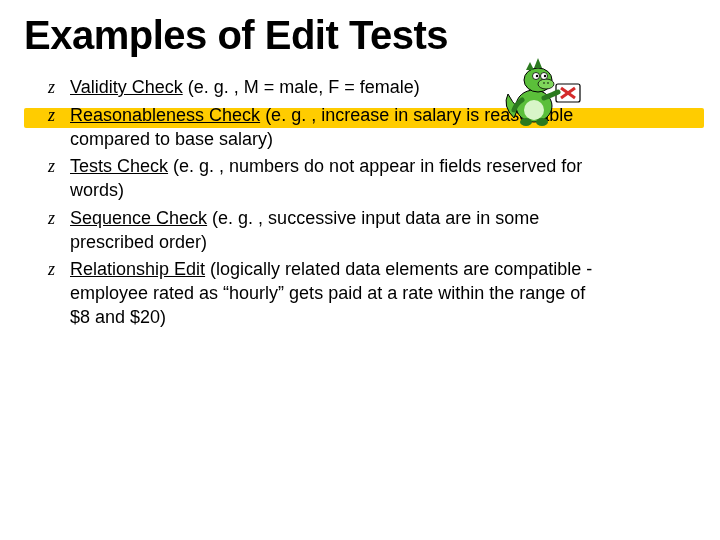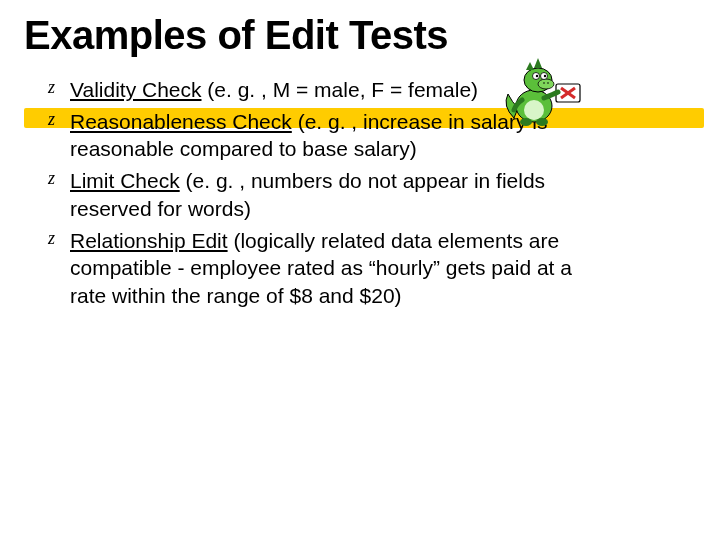--- a/index.html
+++ b/index.html
@@ -3,21 +3,21 @@
 <meta charset="utf-8">
 <style>
   * { margin: 0; padding: 0; box-sizing: border-box; }
   html, body { width: 720px; height: 540px; background: #fff; font-family: Arial, Helvetica, sans-serif; overflow: hidden; }
   .slide { width: 624px; height: 540px; position: relative; padding: 12px 24px 24px 24px; border-radius: 10px; }
   .title-wrap { position: relative; margin-bottom: 18px; }
   .underline { position: absolute; left: 0; width: 680px; height: 20px; background: #ffcc00; top: 96px; z-index: 0; border-radius: 2px; }
   .title { position: relative; z-index: 1; font-family: "Arial Black", Arial, sans-serif; font-weight: 900; font-size: 40px; line-height: 1.15; color: #000; letter-spacing: -0.5px; }
   .mascot { position: absolute; top: 34px; right: 16px; z-index: 2; }
   .items { list-style: none; padding-left: 24px; }
-  .items li { position: relative; font-size: 21px; line-height: 1.32; color: #000; margin-bottom: 4px; padding-left: 22px; }
+  .items li { position: relative; font-size: 18px; line-height: 1.32; color: #000; margin-bottom: 4px; padding-left: 22px; }
   .items li::before { content: "z"; font-family: "Times New Roman", serif; font-style: italic; font-size: 18px; color: #000; position: absolute; left: 0; top: 0; }
   .term { text-decoration: underline; }
 </style>
 </head>
 <body>
 
 <div class="slide">
 
   <div class="title-wrap">
     <div class="underline"></div>
@@ -57,17 +57,18 @@
         <path d="M40 22 L44 12 L48 22 Z" fill="#2b7a1f"></path>
 
         <path d="M28 54 Q22 58 20 64" stroke="#2b7a1f" stroke-width="5" fill="none" stroke-linecap="round"></path>
       </svg>
     </div>
   </div>
 
   <ul class="items">
     <li><span class="term">Validity Check</span><span> (e. g. , M = male, F = female)</span></li>
     <li><span class="term">Reasonableness Check</span><span> (e. g. , increase in salary is reasonable compared to base salary)</span></li>
-    <li><span class="term">Limit Check</span><span> (e. g. , numbers do not appear in fields reserved for words)</span></li>
+    <li><span class="term">Tests Check</span><span> (e. g. , numbers do not appear in fields reserved for words)</span></li>
+    <li><span class="term">Sequence Check</span><span> (e. g. , successive input data are in some prescribed order)</span></li>
     <li><span class="term">Relationship Edit</span><span> (logically related data elements are compatible - employee rated as “hourly” gets paid at a rate within the range of $8 and $20)</span></li>
   </ul>
 
 </div>
 
 </body></html>

